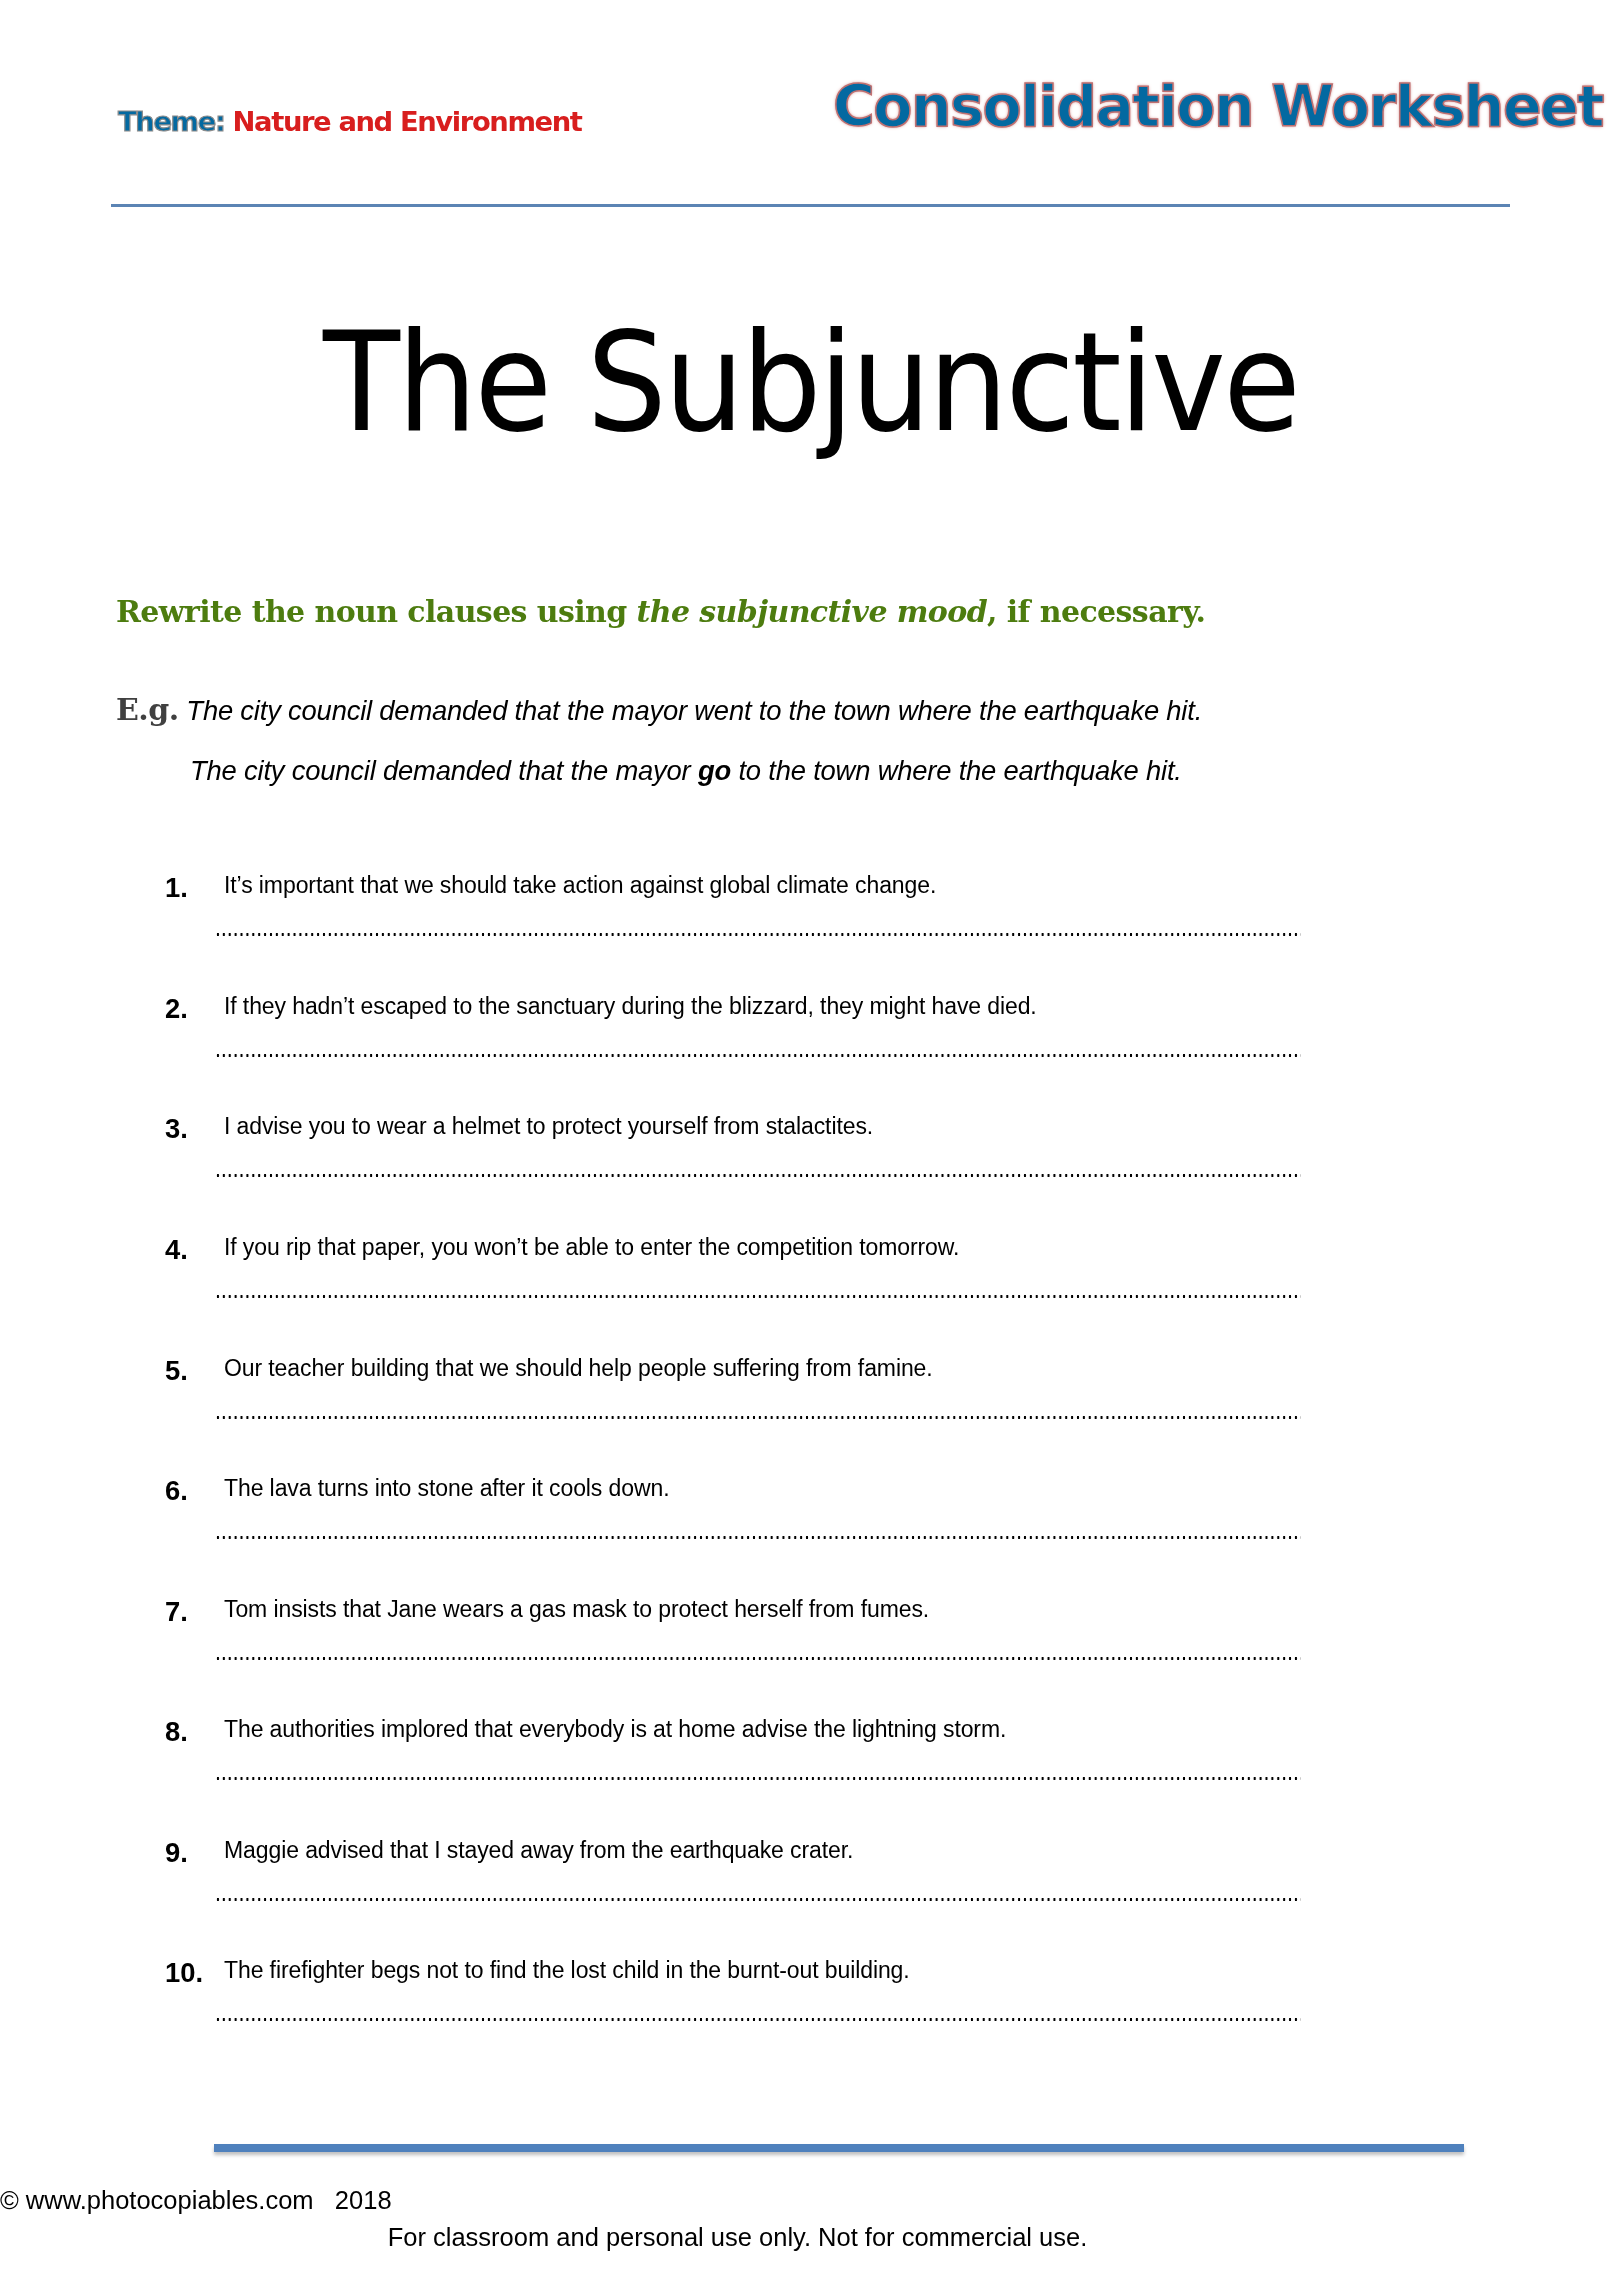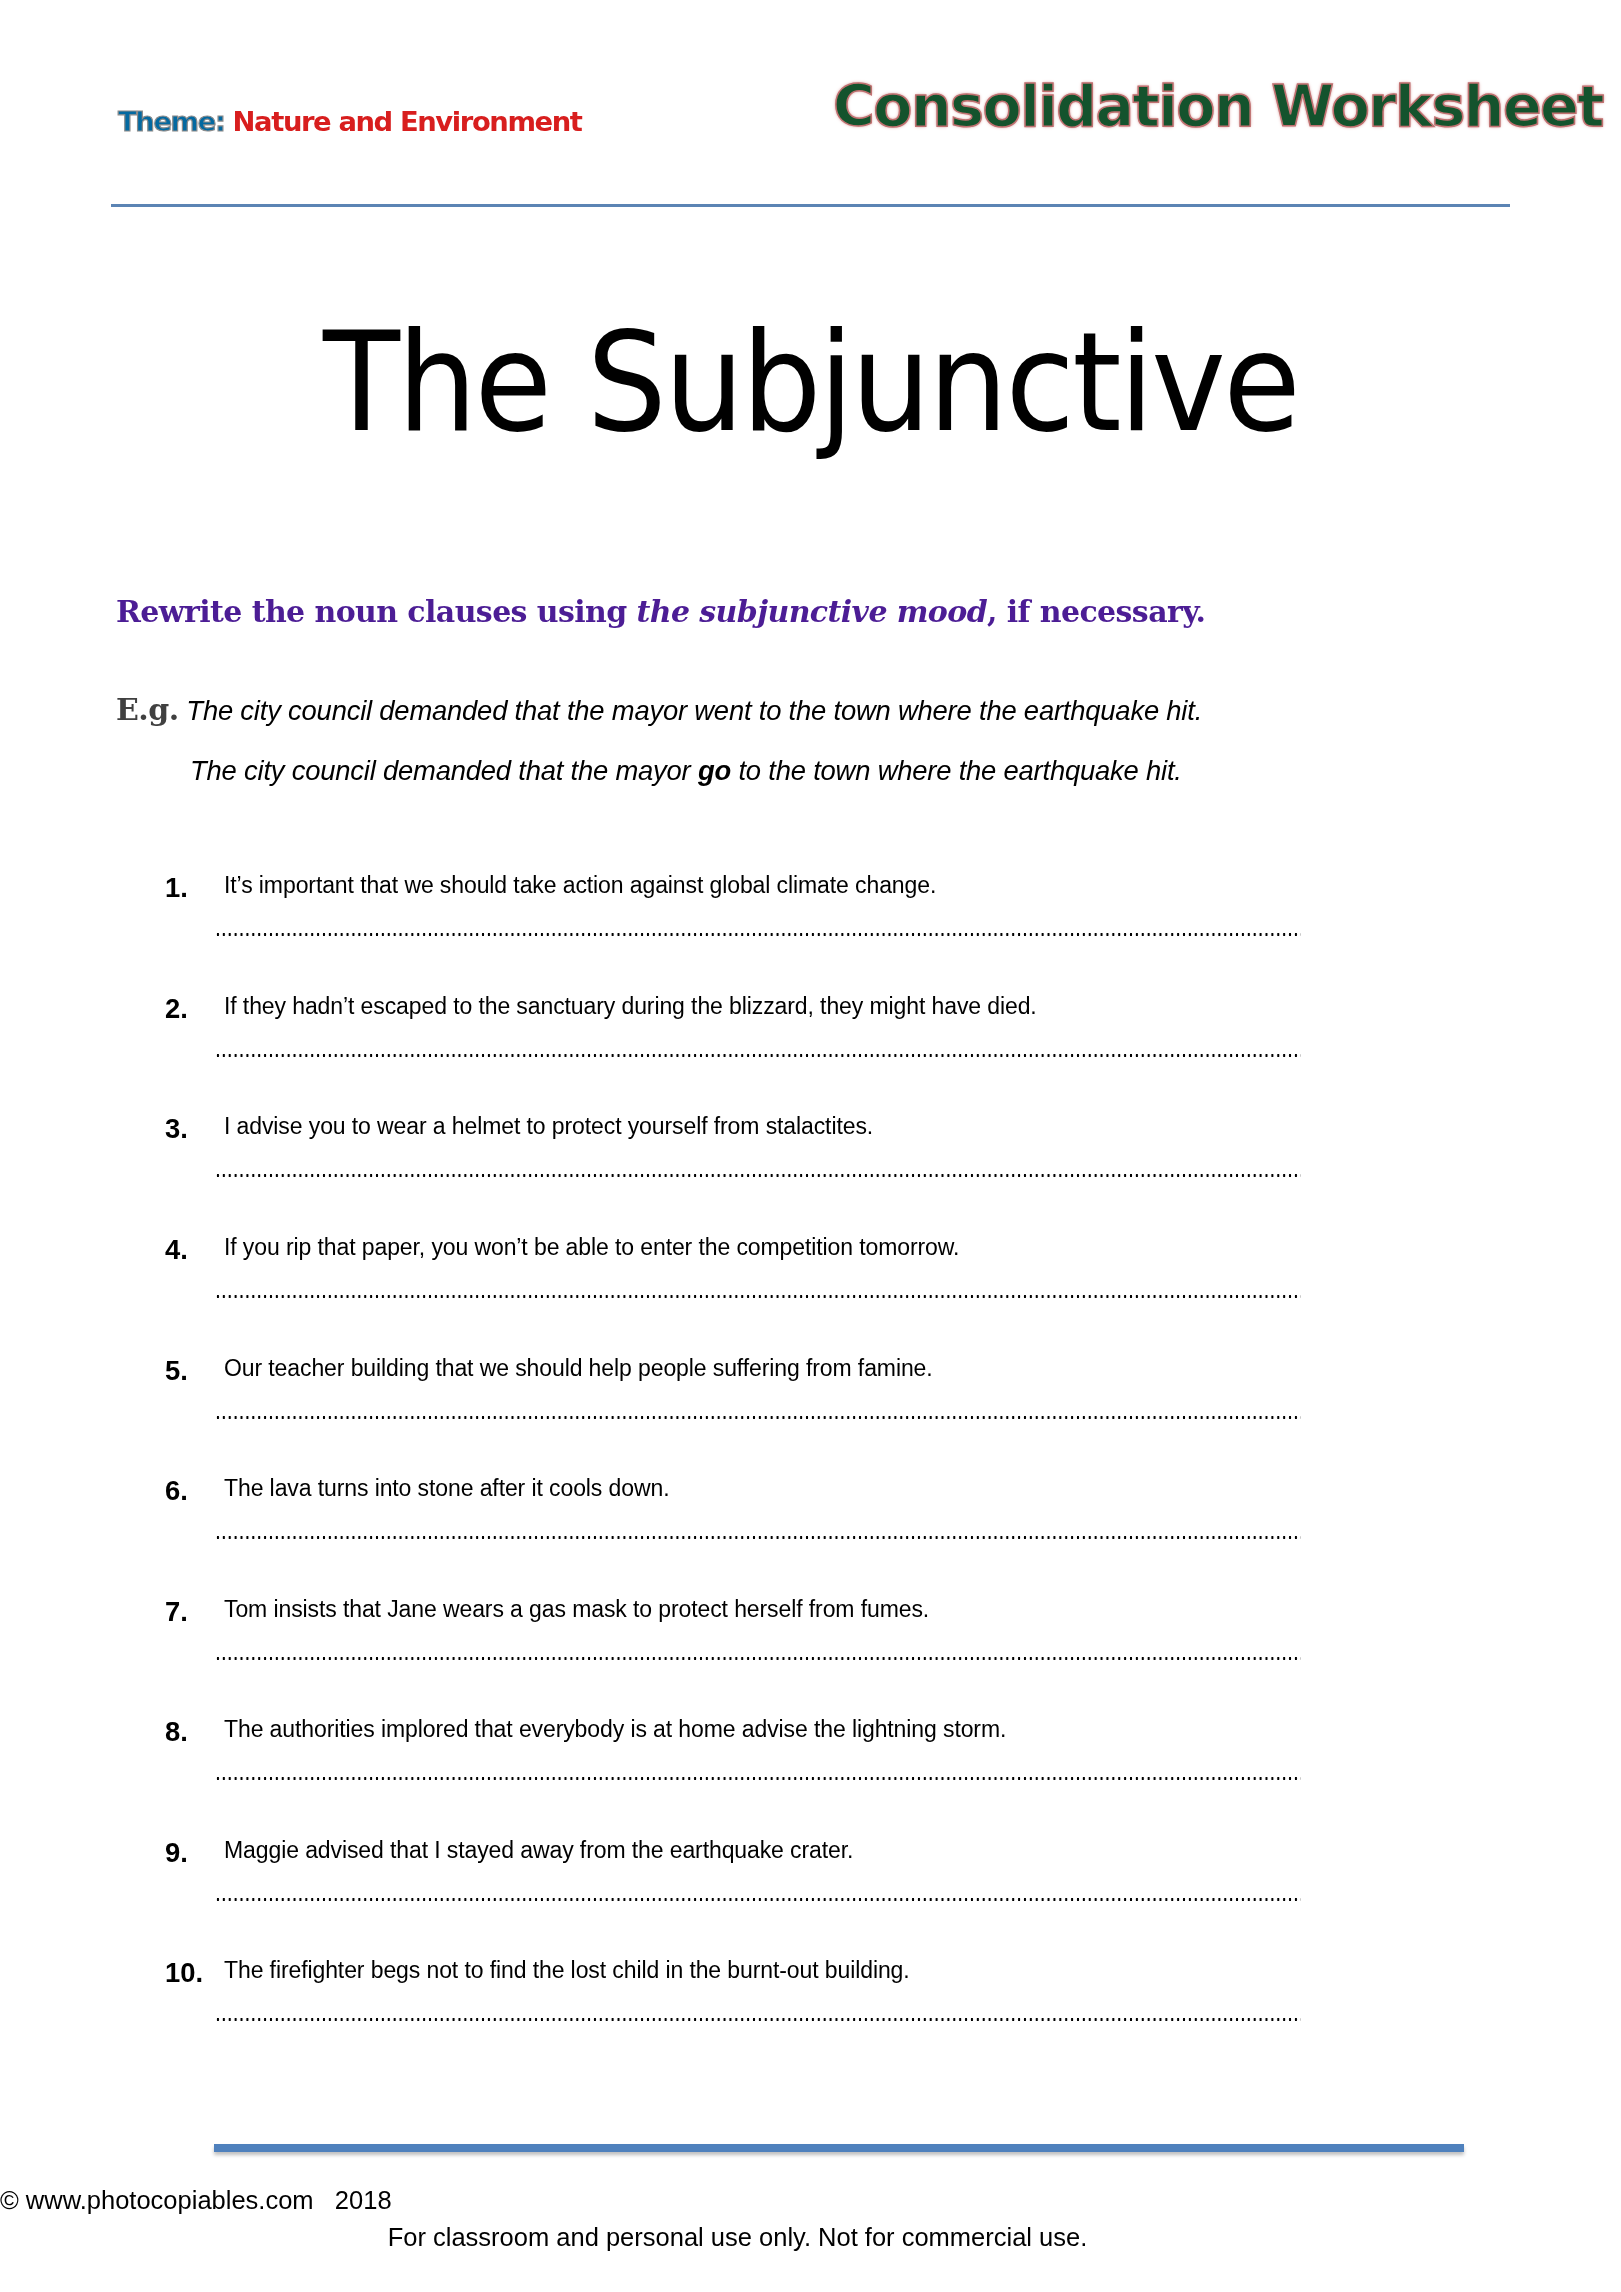--- a/index.html
+++ b/index.html
@@ -3,28 +3,28 @@
   <meta charset="utf-8">
   <style>
     html, body { margin: 0; padding: 0; background: #ffffff; }
     body { width: 1621px; height: 2293px; position: relative; overflow: hidden; font-family: "Liberation Sans", sans-serif; color: #000; }
     .abs { position: absolute; }
 
     .theme { left: 118px; top: 106px; font-size: 27.4px; font-weight: bold; white-space: nowrap; font-family: "DejaVu Sans", sans-serif; letter-spacing: -1.4px; }
     .theme-label { color: #0369a1; -webkit-text-stroke: 1.2px #8c8c8c; }
     .theme-value { color: #d81e1e; }
 
-    .worksheet-title { left: 833px; top: 73px; width: 676px; text-align: right; font-family: "DejaVu Sans", sans-serif; font-weight: bold; font-size: 57px; letter-spacing: -1.5px; color: #14532d; white-space: nowrap;
+    .worksheet-title { left: 833px; top: 73px; width: 676px; text-align: right; font-family: "DejaVu Sans", sans-serif; font-weight: bold; font-size: 57px; letter-spacing: -1.5px; color: #0369a1; white-space: nowrap;
       -webkit-text-stroke: 1.5px #c07070; text-shadow: 0 0 3.9px #d9a0a0, 0 0 2px #c98080; }
 
     .header-rule { left: 111px; top: 204px; width: 1399px; height: 2.9px; background: #5b84b4; }
 
     .main-title { left: 0; top: 314px; width: 1621px; text-align: center; font-family: "DejaVu Sans", sans-serif; font-weight: normal; font-size: 137px; letter-spacing: -2.9px; color: #000; line-height: 1; transform: scaleX(0.92); transform-origin: 811px 0; }
 
-    .instruction { left: 116px; top: 594px; font-family: "DejaVu Serif", serif; font-weight: bold; font-size: 30px; color: #4c1d95; letter-spacing: -0.6px; white-space: nowrap; }
+    .instruction { left: 116px; top: 594px; font-family: "DejaVu Serif", serif; font-weight: bold; font-size: 30px; color: #4d7c0f; letter-spacing: -0.6px; white-space: nowrap; }
     .instruction em { font-style: italic; }
 
     .example { font-size: 27.4px; white-space: nowrap; text-align: center; }
     .eg-label { font-family: "DejaVu Serif", serif; font-weight: bold; color: #404040; font-size: 30px; letter-spacing: -0.5px; }
     .eg-text { font-family: "Liberation Sans", sans-serif; font-style: italic; color: #000; letter-spacing: -0.2px; }
     .eg-text b { font-style: italic; font-weight: bold; }
     .example-1 { left: 116px; top: 692px; }
     .example-2 { left: 190px; top: 755px; }
 
     .item { left: 165px; width: 1147px; height: 108px; }

